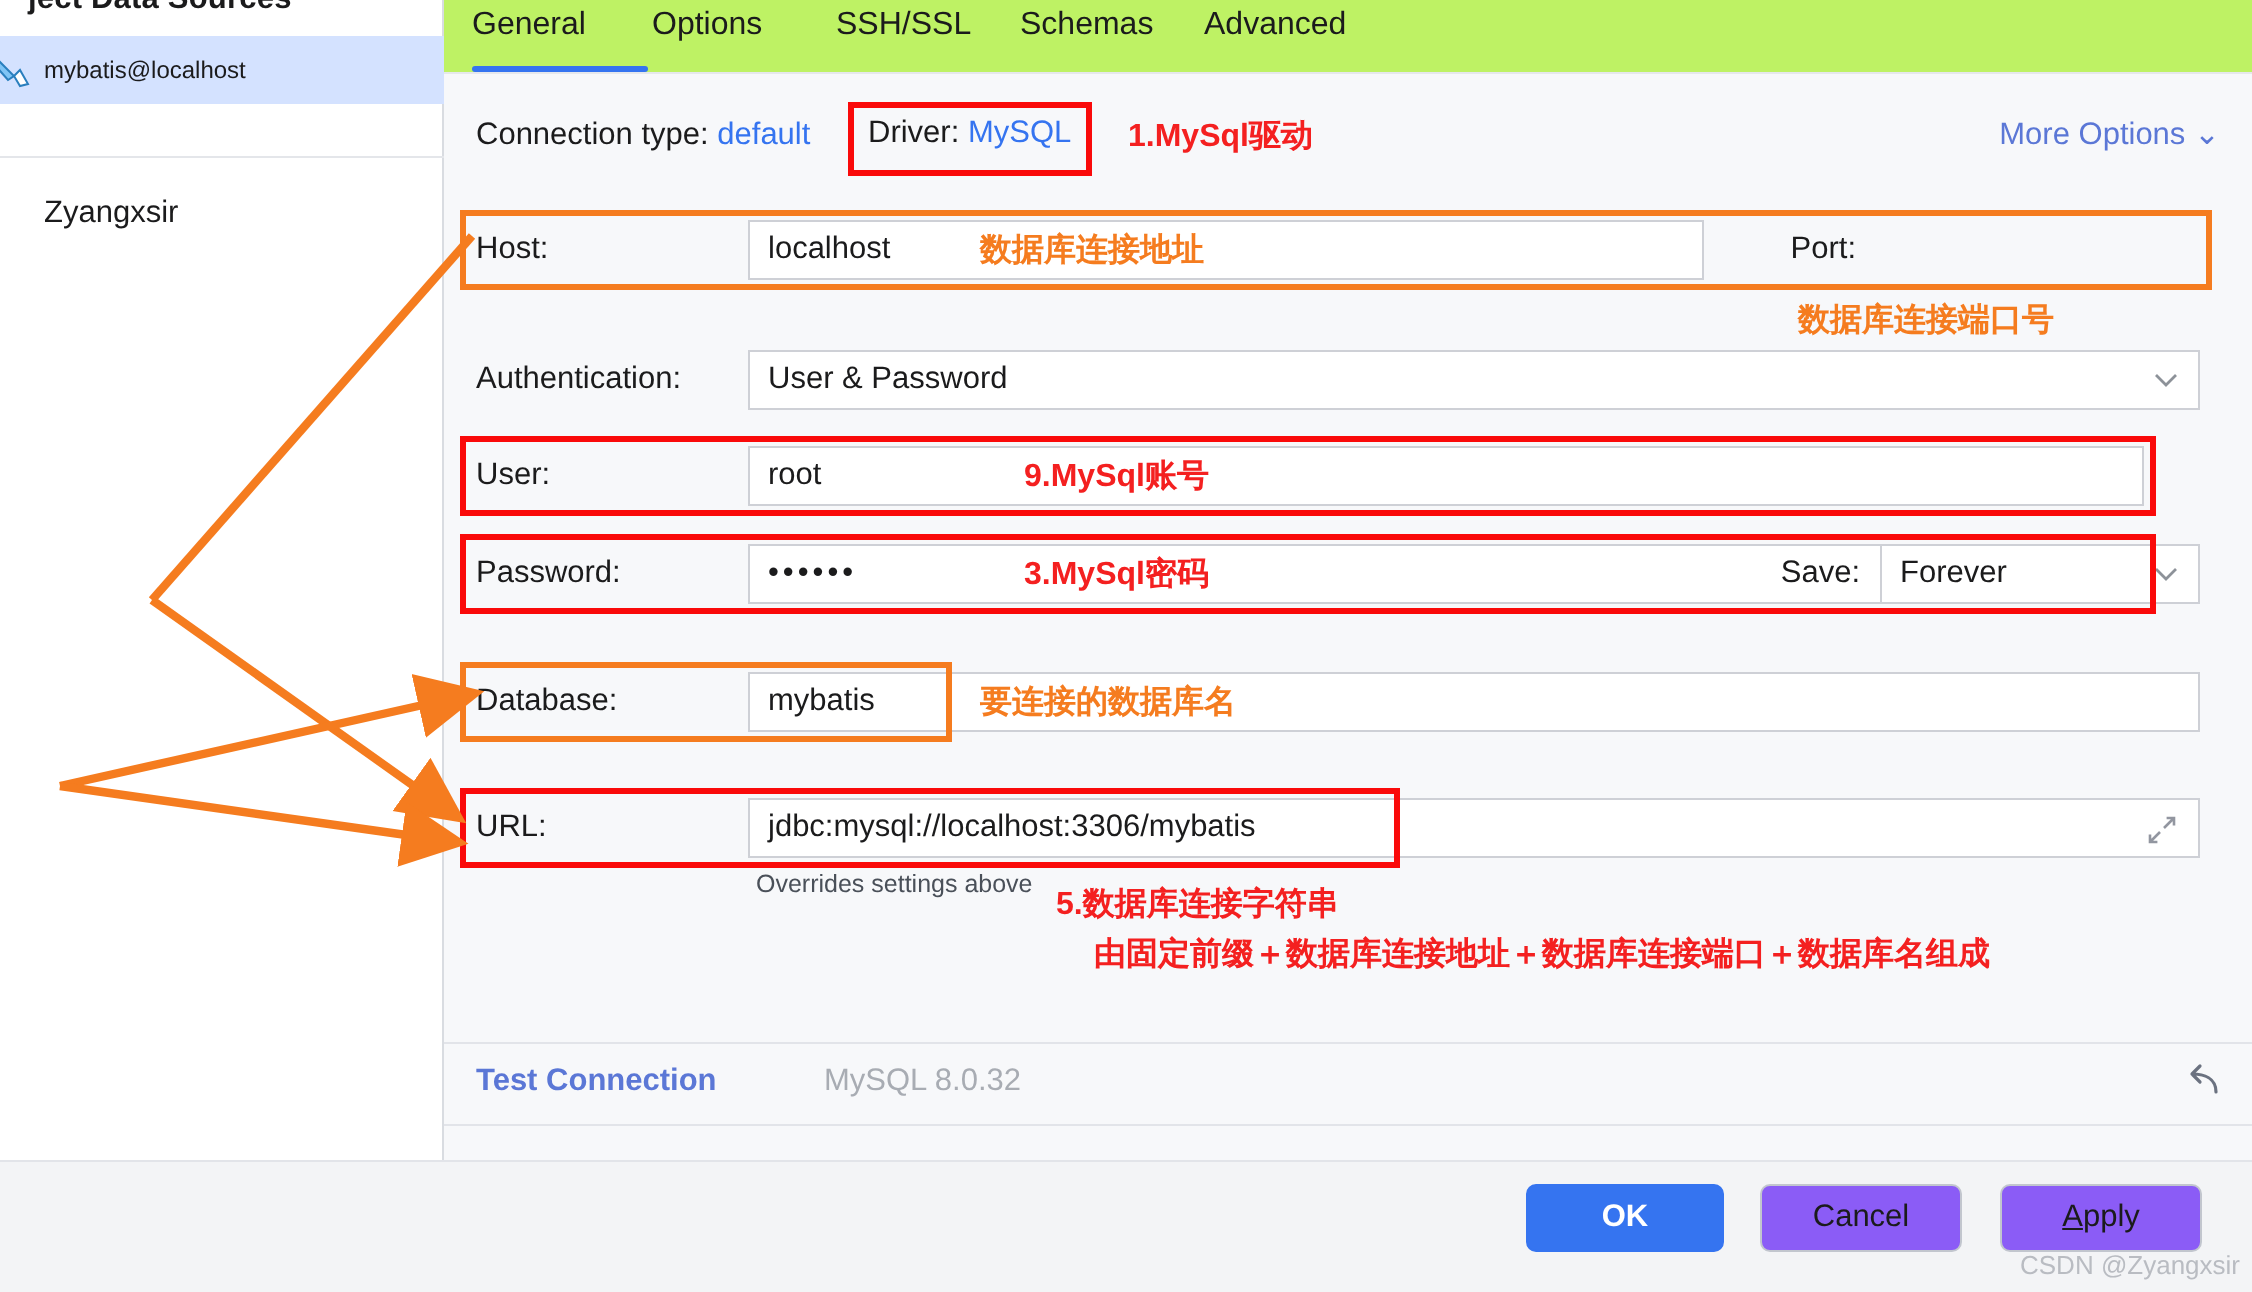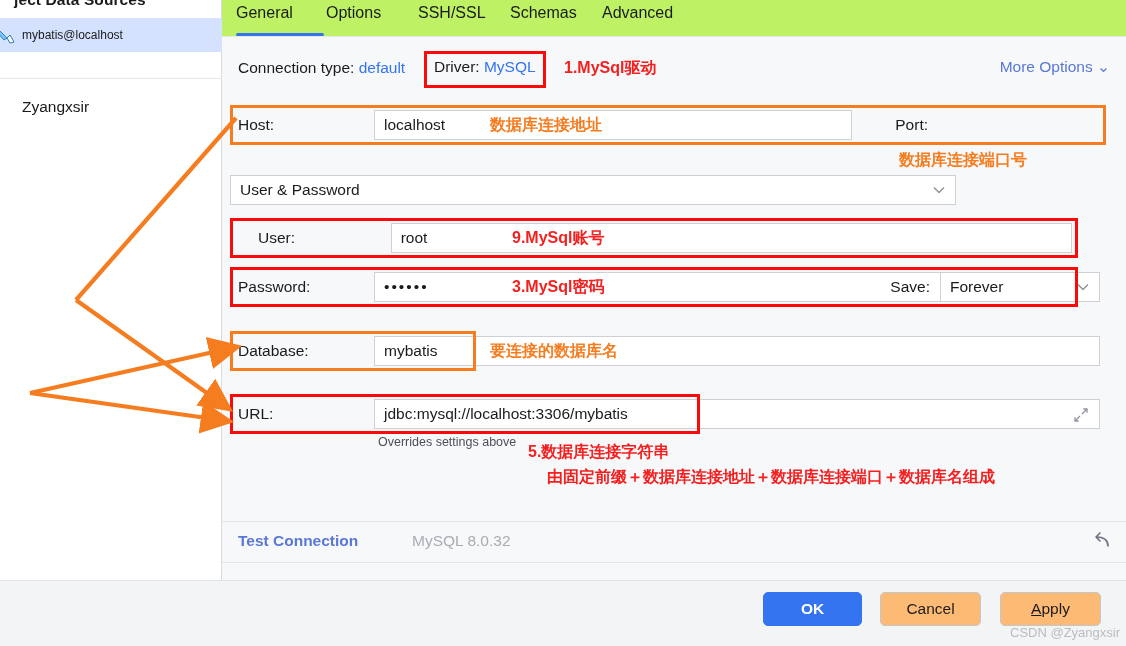--- a/index.html
+++ b/index.html
@@ -267,21 +267,21 @@
     font-size: 15.5px;
     white-space: nowrap;
   }
   .btn.primary {
     background: #3574f0;
     color: #ffffff;
     border: 1px solid #3574f0;
     font-weight: bold;
   }
   .btn.secondary {
-    background: #fdba74;
+    background: #8b5cf6;
     color: #1b1b1c;
     border: 1px solid #c2c6ce;
   }
   .mnemonic { text-decoration: underline; }
 
   .watermark {
     position: absolute;
     right: 6px; bottom: 6px;
     font-size: 13px;
     color: #b9bcc2;
@@ -348,29 +348,30 @@
         <span> ⌄</span>
       </div>
 
       <div class="row" style="left:8px; top:73px; width:870px;">
         <div class="lbl" style="width:144px;">Host:</div>
         <div class="fld" style="width:478px;">localhost</div>
         <div class="lbl" style="width:86px; justify-content:flex-end; padding-right:10px;">Port:</div>
       </div>
 
       <div class="row" style="left:8px; top:138px; width:870px;">
+        <div class="lbl" style="width:144px;">Authentication:</div>
         <div class="fld" style="width:726px; position:relative;">
           <span>User &amp; Password</span>
           <svg class="chev" viewBox="0 0 12 7">
             <path d="M1 1 L6 6 L11 1" fill="none" stroke="#8d9299" stroke-width="1.4"></path>
           </svg>
         </div>
       </div>
 
-      <div class="row" style="left:8px; top:186px; width:842px;padding-left:20px;">
+      <div class="row" style="left:8px; top:186px; width:842px;">
         <div class="lbl" style="width:144px;">User:</div>
         <div class="fld" style="width:698px;">root</div>
       </div>
 
       <div class="row" style="left:8px; top:235px; width:842px;">
         <div class="lbl" style="width:144px;">Password:</div>
         <div class="fld" style="width:698px; letter-spacing:2px;">••••••</div>
       </div>
       <div class="row" style="left:656px; top:235px; width:222px;">
         <div class="lbl" style="width:62px; justify-content:flex-end; padding-right:10px;">Save:</div>

